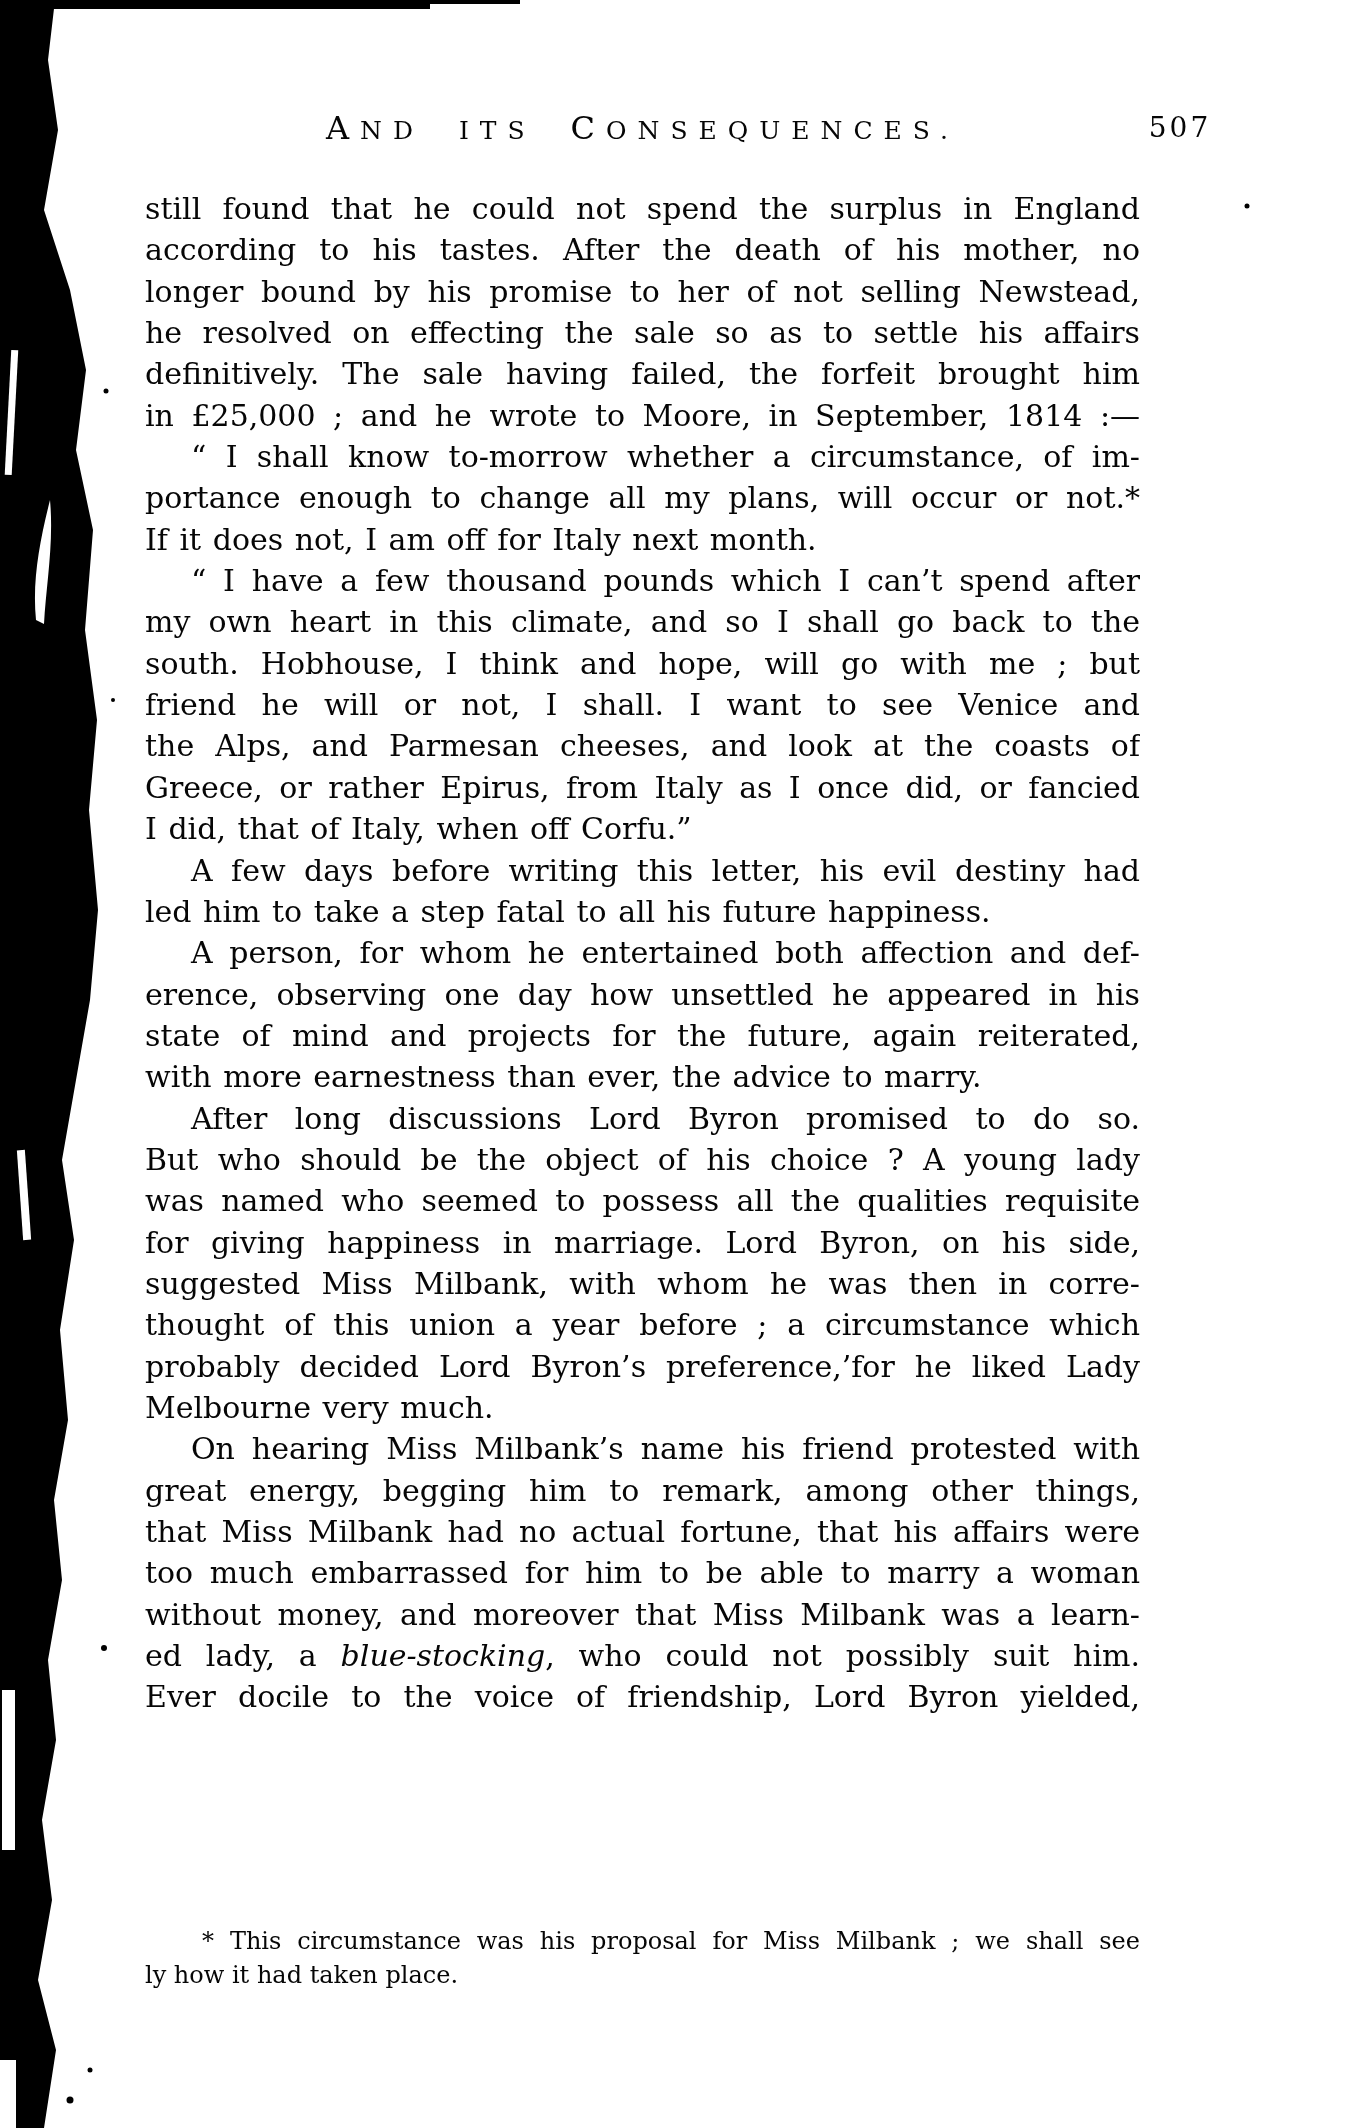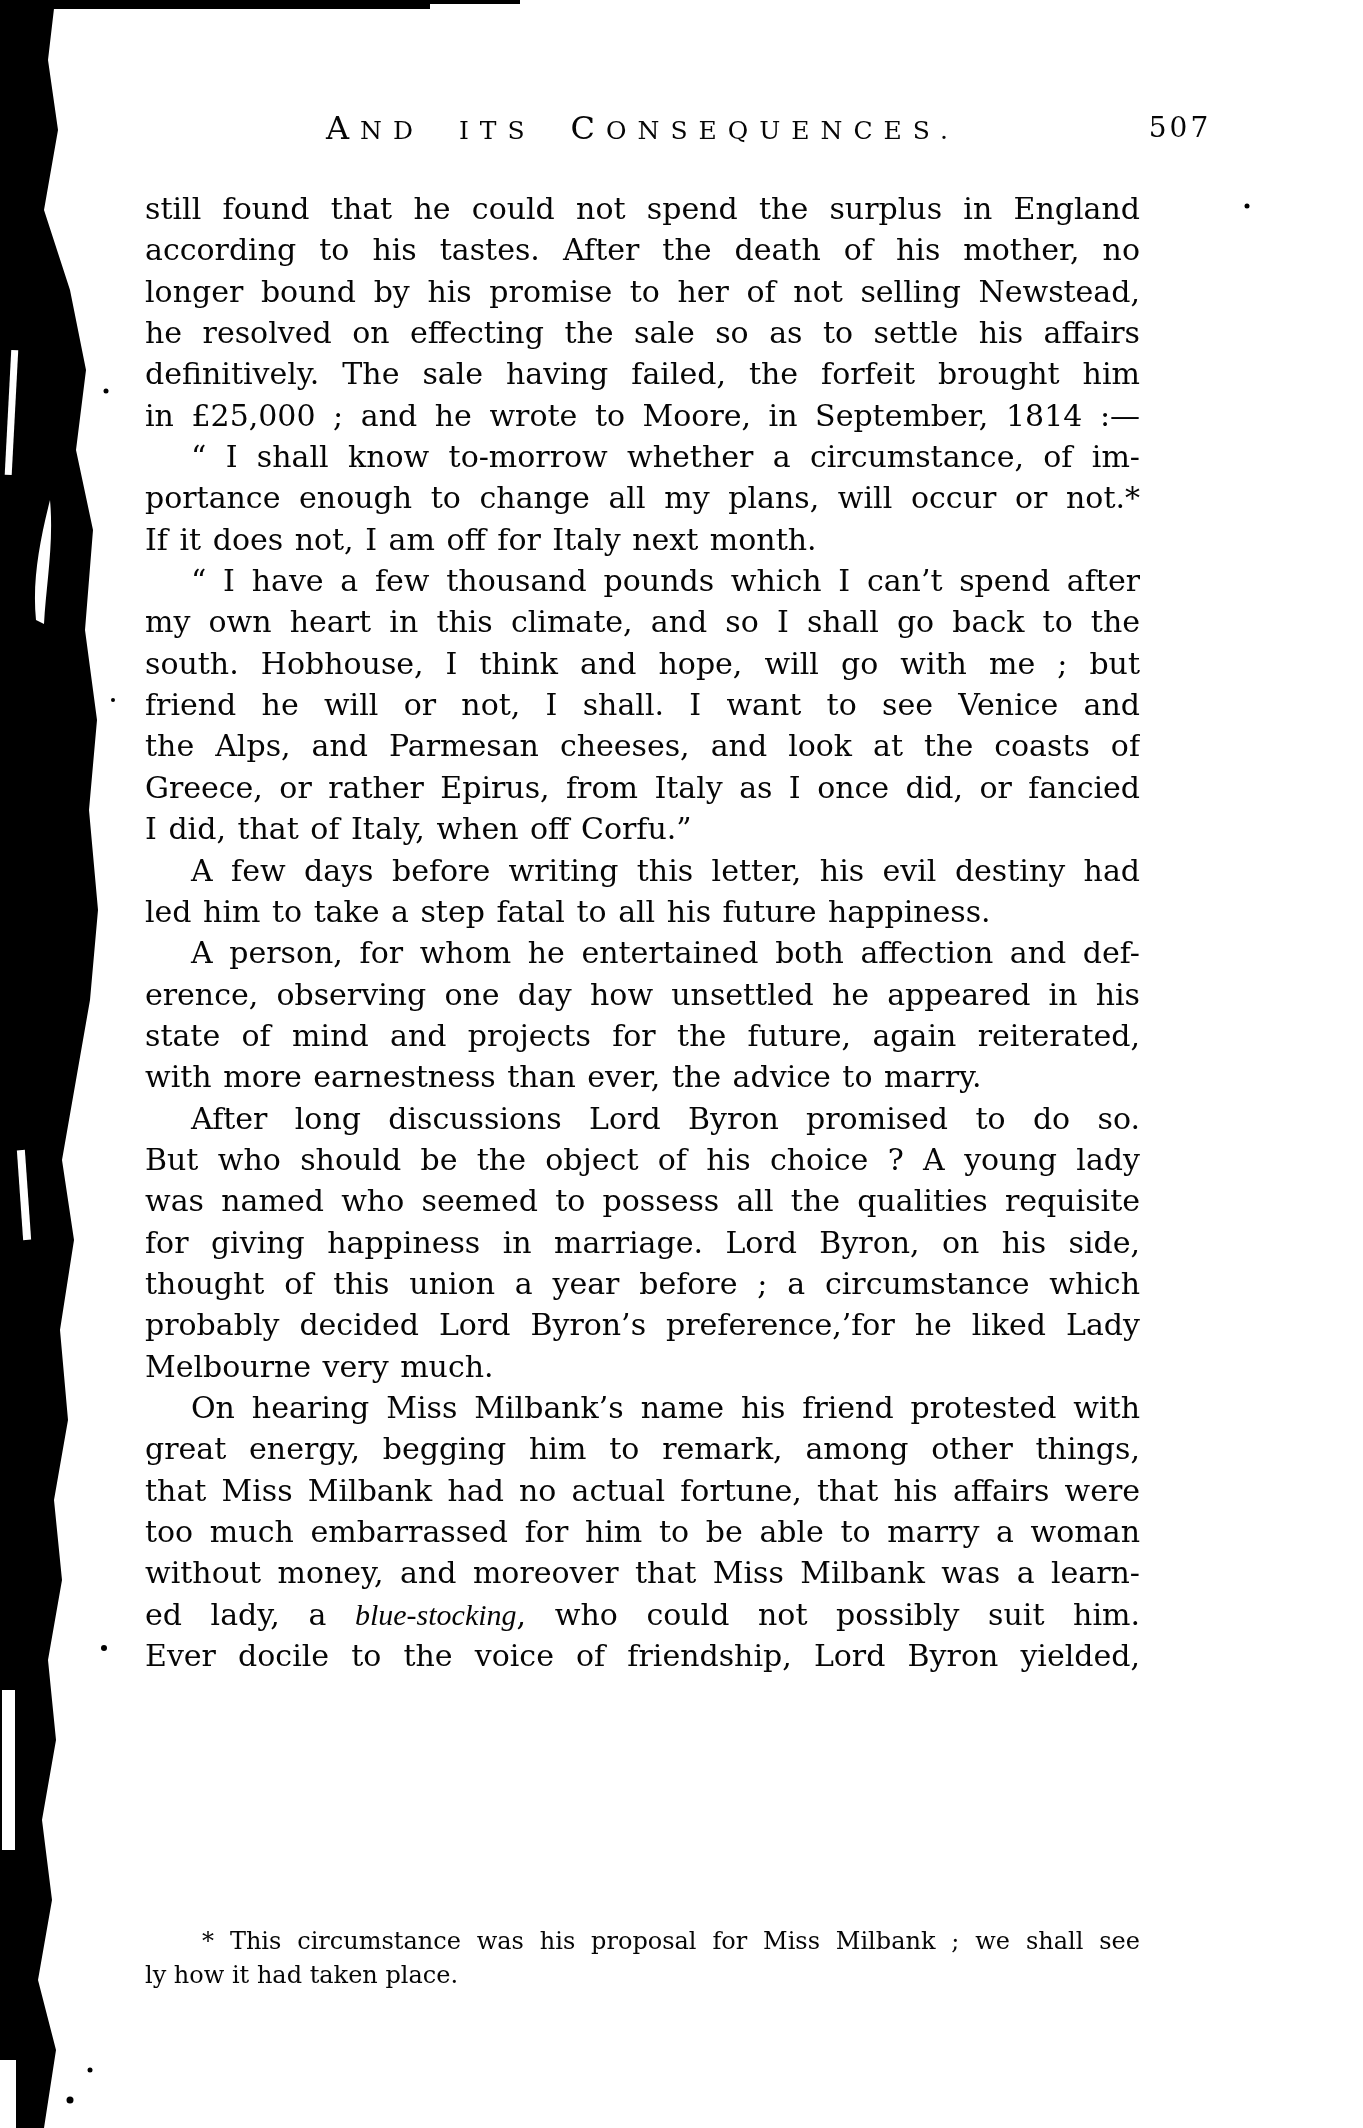--- a/index.html
+++ b/index.html
@@ -36,21 +36,21 @@
     font-size:30px;
   }
   .body-text .line{
     height:41.35px;line-height:41.35px;
     text-align:justify;
     overflow:hidden;
     word-spacing:2px;
   }
   .line.j{text-align-last:justify;}
   .line.ind{text-indent:46px;}
-  em{font-style:italic;font-family:Liberation Serif, serif;}
+  em{font-style:italic;}
 
   .footnote{
     position:absolute;top:1924px;left:145px;width:995px;
     font-size:24px;
   }
   .footnote .line{
     height:34px;line-height:34px;
     text-align:justify;
     overflow:hidden;
   }
@@ -105,20 +105,21 @@
       <div class="line j ind">A few days before writing this letter, his evil destiny had</div>
       <div class="line">led him to take a step fatal to all his future happiness.</div>
       <div class="line j ind">A person, for whom he entertained both affection and def-</div>
       <div class="line j">erence, observing one day how unsettled he appeared in his</div>
       <div class="line j">state of mind and projects for the future, again reiterated,</div>
       <div class="line">with more earnestness than ever, the advice to marry.</div>
       <div class="line j ind">After long discussions Lord Byron promised to do so.</div>
       <div class="line j">But who should be the object of his choice ?  A young lady</div>
       <div class="line j">was named who seemed to possess all the qualities requisite</div>
       <div class="line j">for giving happiness in marriage.  Lord Byron, on his side,</div>
+      <div class="line j">suggested Miss Milbank, with whom he was then in corre-</div>
       <div class="line j">thought of this union a year before ; a circumstance which</div>
       <div class="line j">probably decided Lord Byron’s preference,’for he liked Lady</div>
       <div class="line">Melbourne very much.</div>
       <div class="line j ind">On hearing Miss Milbank’s name his friend protested with</div>
       <div class="line j">great energy, begging him to remark, among other things,</div>
       <div class="line j">that Miss Milbank had no actual fortune, that his affairs were</div>
       <div class="line j">too much embarrassed for him to be able to marry a woman</div>
       <div class="line j">without money, and moreover that Miss Milbank was a learn-</div>
       <div class="line j">ed lady, a <em>blue-stocking</em>, who could not possibly suit him.</div>
       <div class="line j">Ever docile to the voice of friendship, Lord Byron yielded,</div>

